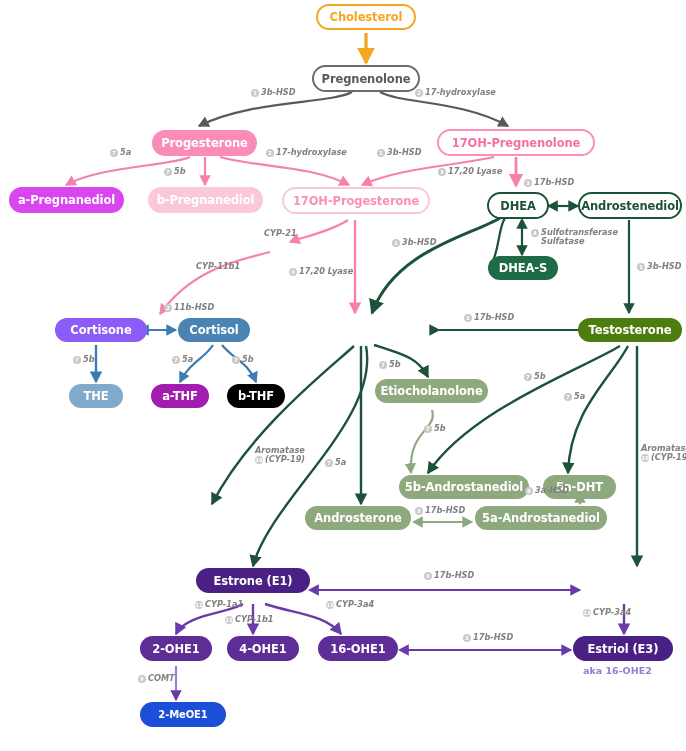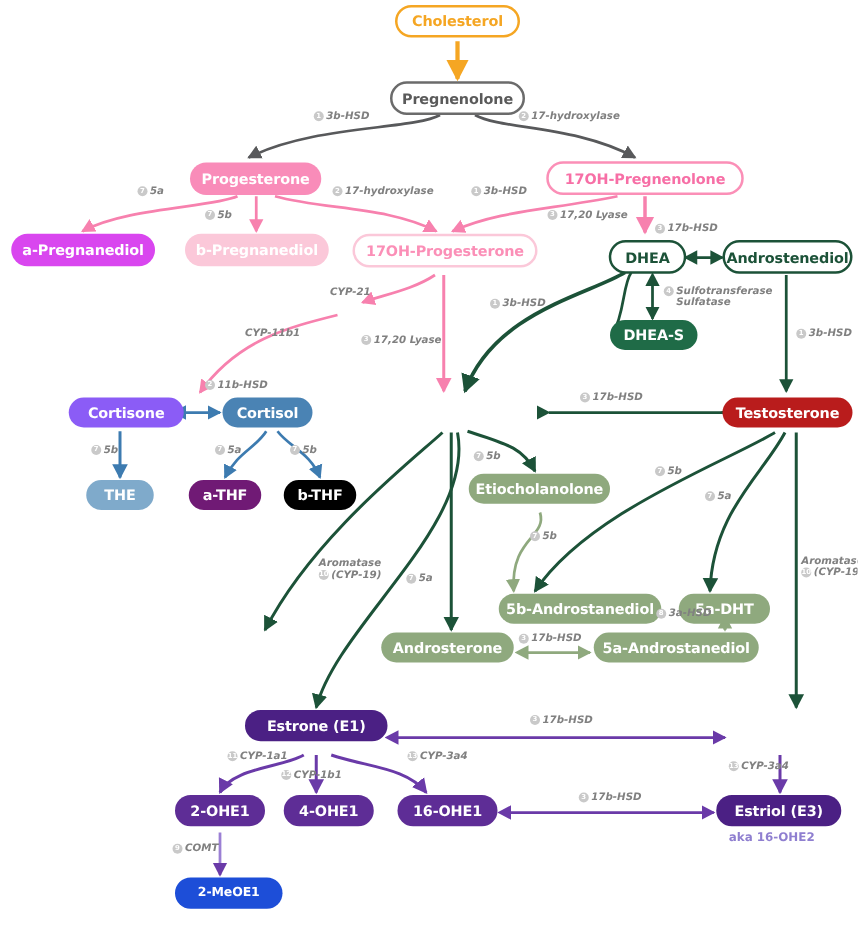--- a/index.html
+++ b/index.html
@@ -147,26 +147,26 @@
   <div class="node" style="left:578px;top:192px;width:104px;height:27px;border:2.2px solid #1C5238;color:#1C5238;background:#fff;font-size:11.5px;">Androstenediol</div>
 
   <div class="node" style="left:488px;top:256px;width:70px;height:24px;background:#1F6B47;color:#fff;font-size:11.5px;">DHEA-S</div>
 
   <div class="node" style="left:55px;top:318px;width:92px;height:24px;background:#8b5cf6;color:#fff;font-size:11.5px;">Cortisone</div>
 
   <div class="node" style="left:178px;top:318px;width:72px;height:24px;background:#4A83B4;color:#fff;font-size:11.5px;">Cortisol</div>
 
   <div class="node" style="left:69px;top:384px;width:54px;height:24px;background:#7FAACB;color:#fff;font-size:11.5px;">THE</div>
 
-  <div class="node" style="left:151px;top:384px;width:58px;height:24px;background:#701a75;color:#fff;font-size:11.5px;">a-THF</div>
+  <div class="node" style="left:151px;top:384px;width:58px;height:24px;background:#a21caf;color:#fff;font-size:11.5px;">a-THF</div>
 
   <div class="node" style="left:227px;top:384px;width:58px;height:24px;background:#000000;color:#fff;font-size:11.5px;">b-THF</div>
 
 
-  <div class="node" style="left:578px;top:318px;width:104px;height:24px;background:#b91c1c;color:#fff;font-size:11.5px;">Testosterone</div>
+  <div class="node" style="left:578px;top:318px;width:104px;height:24px;background:#4d7c0f;color:#fff;font-size:11.5px;">Testosterone</div>
 
   <div class="node" style="left:375px;top:379px;width:113px;height:24px;background:#8FA97E;color:#fff;font-size:11.5px;">Etiocholanolone</div>
 
   <div class="node" style="left:399px;top:475px;width:130px;height:24px;background:#8FA97E;color:#fff;font-size:11.5px;">5b-Androstanediol</div>
 
   <div class="node" style="left:543px;top:475px;width:73px;height:24px;background:#8FA97E;color:#fff;font-size:11.5px;">5a-DHT</div>
 
 
   <div class="node" style="left:305px;top:506px;width:106px;height:24px;background:#8FA97E;color:#fff;font-size:11.5px;">Androsterone</div>
 
@@ -332,21 +332,21 @@
       <span class="badge">10</span>
       <span class="enz-txt">(CYP-19)</span>
     </span>
     </div>
 
   <div class="enz" style="left:424px;top:571px;font-size:8.2px;">
     <span class="badge">3</span>
     <span class="enz-txt">17b-HSD</span>
     </div>
 
-  <div class="enz" style="left:170px;top:600px;font-size:8.2px;padding-left:12px;">
+  <div class="enz" style="left:183px;top:600px;font-size:8.2px;padding-left:12px;">
     <span class="badge">11</span>
     <span class="enz-txt">CYP-1a1</span>
     </div>
 
   <div class="enz" style="left:225px;top:615px;font-size:8.2px;">
     <span class="badge">12</span>
     <span class="enz-txt">CYP-1b1</span>
     </div>
 
   <div class="enz" style="left:326px;top:600px;font-size:8.2px;">

